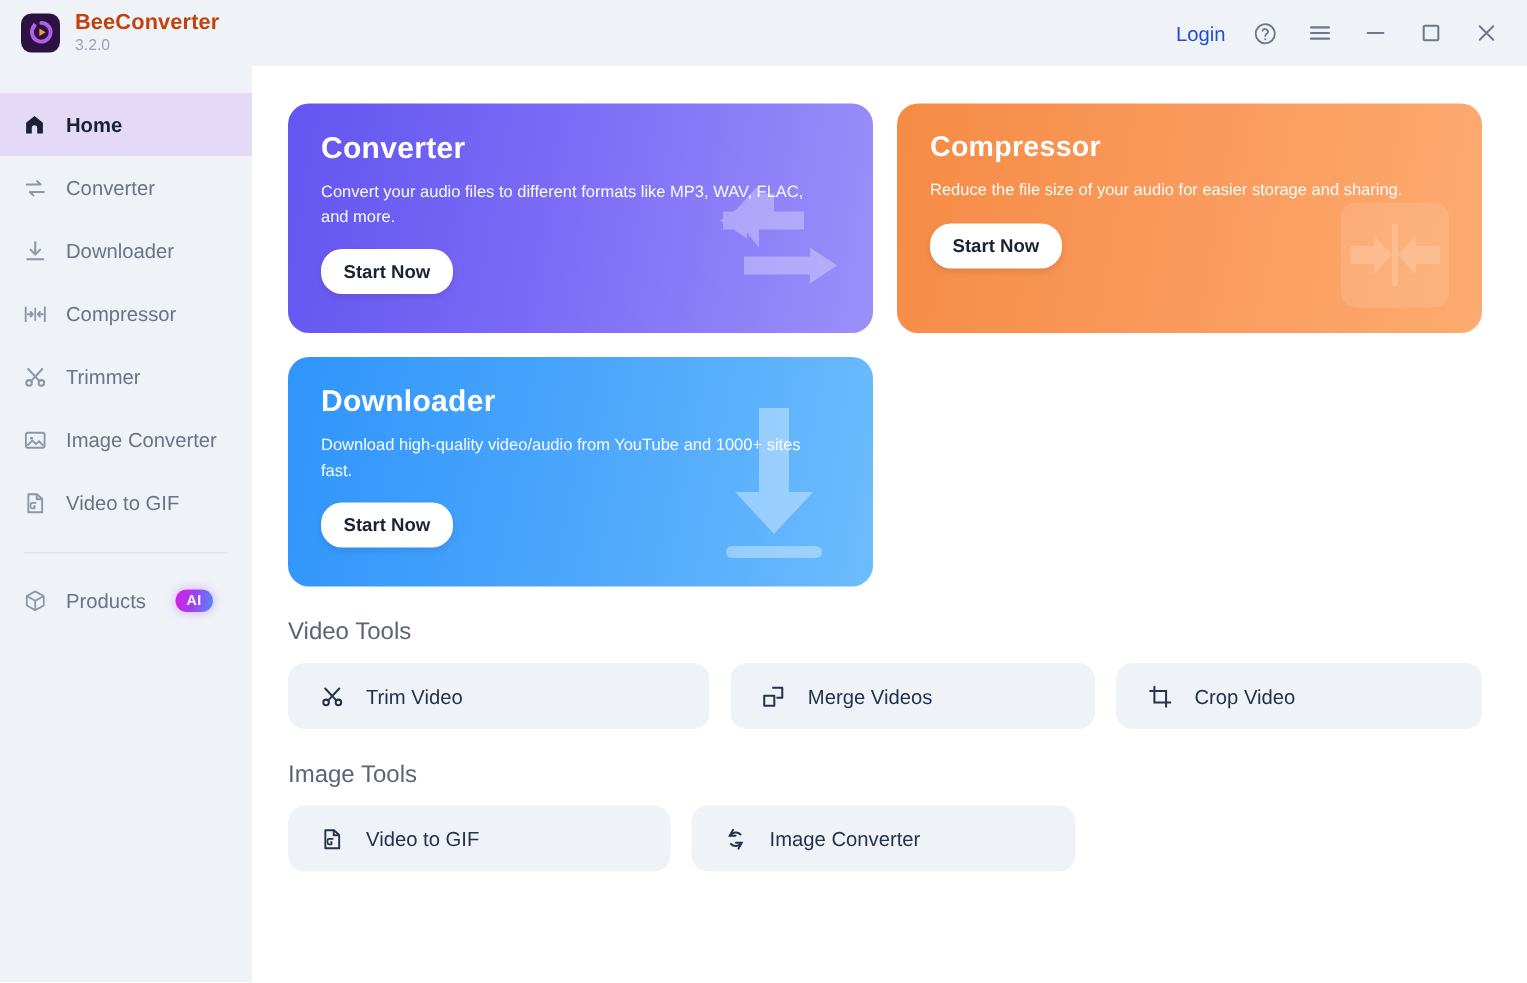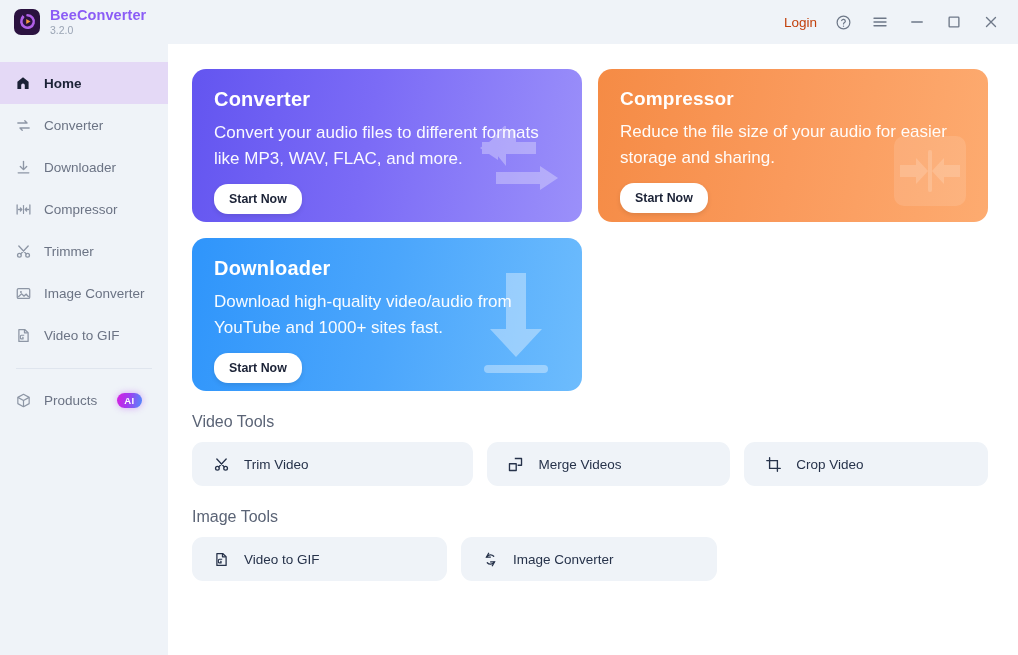--- a/index.html
+++ b/index.html
@@ -20,28 +20,28 @@
     position: relative;
   }
   .brand { display: flex; align-items: center; gap: 10px; }
   .app-icon {
     width: 26px; height: 26px; border-radius: 7px;
     background: #2b1240;
     display: flex; align-items: center; justify-content: center;
     flex: 0 0 26px;
   }
   .brand-text { display: flex; flex-direction: column; justify-content: center; line-height: 1.05; }
-  .brand-name { font-size: 14.5px; font-weight: bold; color: #8b5cf6; letter-spacing: .1px; }
+  .brand-name { font-size: 14.5px; font-weight: bold; color: #c2410c; letter-spacing: .1px; }
   .brand-ver { font-size: 10.5px; color: #9aa4b4; margin-top: 2px; }
 
   .titlebar-right {
     margin-left: auto; display: flex; align-items: center; gap: 15px;
     padding-right: 2px;
   }
-  .login-link { font-size: 13.5px; color: #c2410c; cursor: pointer; }
+  .login-link { font-size: 13.5px; color: #1d4ed8; cursor: pointer; }
   .tb-btn {
     width: 22px; height: 22px; display: flex; align-items: center; justify-content: center;
     color: #6e7888; cursor: pointer;
   }
   .tb-btn svg { display: block; }
 
   
   .body { flex: 1 1 auto; display: flex; min-height: 0; }
 
   
@@ -88,21 +88,21 @@
     padding: 19px 22px;
     color: #fff;
   }
   .card.converter  { background: linear-gradient(100deg, #6355f0 0%, #7b6bf6 45%, #9b90fa 100%); }
   .card.compressor { background: linear-gradient(100deg, #f58b45 0%, #fa9a5c 50%, #fdab70 100%); }
   .card.downloader { background: linear-gradient(100deg, #2f95fb 0%, #4ba6fc 50%, #6dbcfd 100%); }
   .card.compressor { width: 390px; }
   .card h2 { font-size: 20px; font-weight: bold; letter-spacing: .2px; }
   .card.compressor h2 { font-size: 19px; }
   .card p {
-    margin-top: 9px; font-size: 17px; line-height: 1.5;
+    margin-top: 9px; font-size: 11px; line-height: 1.5;
     max-width: 335px; color: rgba(255,255,255,.96);
   }
   .start-btn {
     margin-top: 13px;
     display: inline-block;
     background: #ffffff; color: #1b2236;
     font-size: 12.4px; font-weight: bold;
     padding: 8px 15px; border-radius: 14px;
     border: none; cursor: pointer;
     box-shadow: 0 2px 5px rgba(0,0,0,.10);

